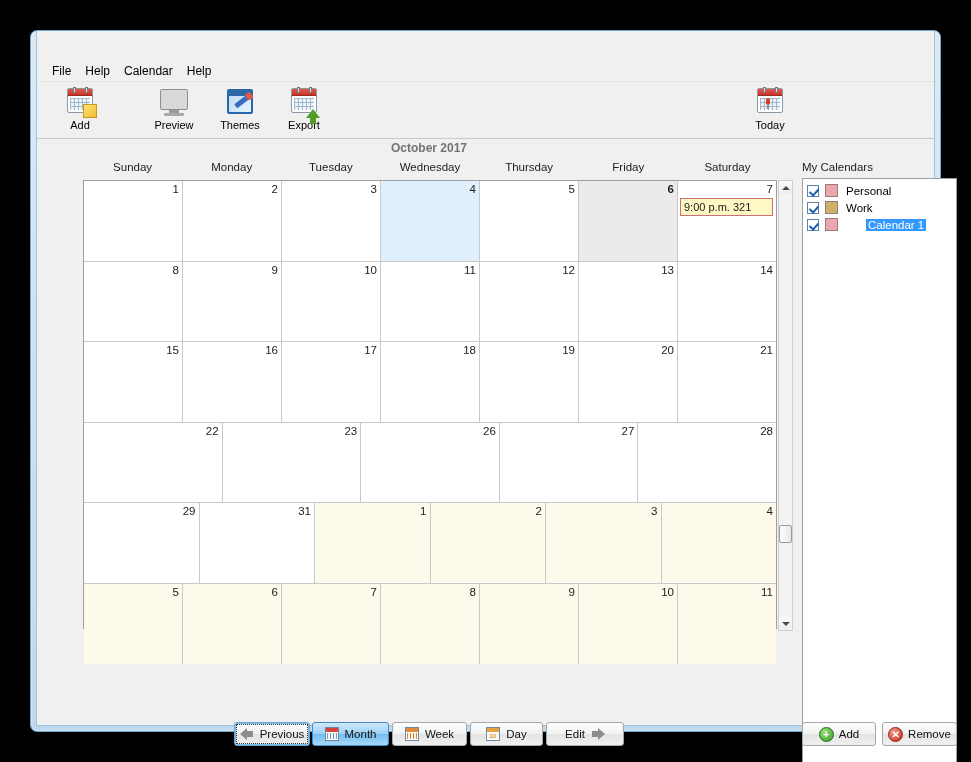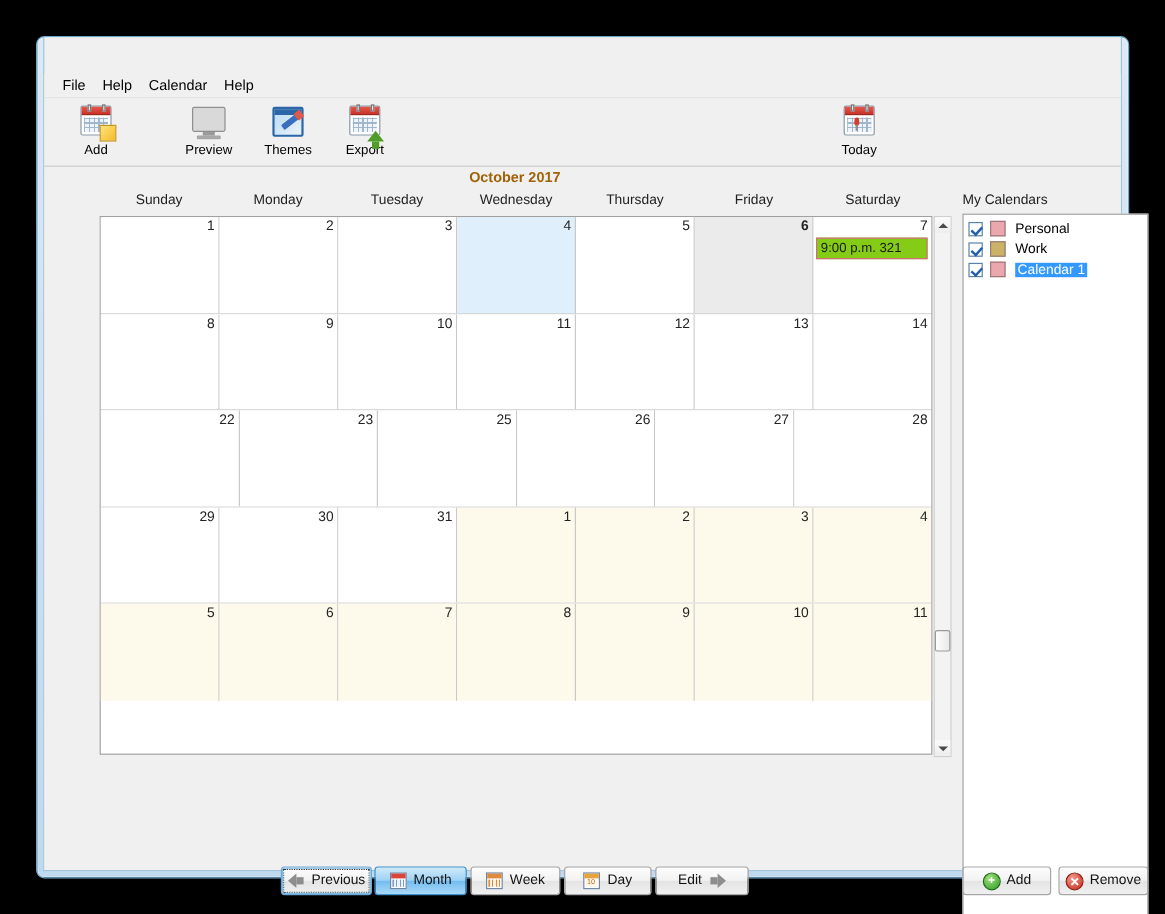--- a/index.html
+++ b/index.html
@@ -138,21 +138,21 @@
               background:linear-gradient(135deg,#bfdcf5,#e8f3fc);}
   .brush{position:absolute;left:5px;top:8px;width:16px;height:5px;background:#3a6fbf;
               transform:rotate(-38deg);border-radius:1px;}
   .brush::after{content:"";position:absolute;right:-4px;top:-1px;width:6px;height:7px;
               background:#e05a4a;border-radius:1px;}
 
   
   .cal-area { position:absolute; left:0; top:108px; right:0; bottom:0; background:#f0f0f0; }
   .month-title {
     position:absolute; left:45px; top:2px; width:694px;
-    text-align:center; font-size:12px; font-weight:bold; color:#a16207;
+    text-align:center; font-size:12px; font-weight:bold; color:#737373;
   }
   .dow-row {
     position:absolute; left:46px; top:22px; width:694px; height:16px;
     display:flex;
   }
   .dow { flex:1 1 0; text-align:center; font-size:11.5px; color:#222; }
 
   .grid-wrap {
     position:absolute; left:46px; top:41px; width:694px; height:449px;
     border:1px solid #a0a0a0; background:#fff;
@@ -165,21 +165,21 @@
     overflow:hidden; cursor:default;
   }
   .cell:last-child { border-right:none; }
   .cell .dnum { text-align:right; font-size:11.5px; color:#222; line-height:13px; }
   .cell.today { background:#ebebeb; }
   .cell.today .dnum { font-weight:bold; }
   .cell.selected { background:#dfeffc; }
   .cell.othermonth { background:#fdfaec; }
   .event {
     margin-top:2px;
-    background:#84cc16; border:1px solid #cf6f7c;
+    background:#fef9c3; border:1px solid #cf6f7c;
     font-size:11px; color:#1b1b1b;
     padding:1px 3px; line-height:14px;
     white-space:nowrap; overflow:hidden; cursor:pointer;
   }
 
   
   .vscroll {
     position:absolute; left:741px; top:41px; width:15px; height:451px;
     background:#f3f3f3; border:1px solid #cfcfcf;
   }
@@ -206,21 +206,21 @@
   .cb {
     width:12px; height:12px; border:1px solid #5a83a8; background:#fff;
     margin-right:6px; position:relative; flex:0 0 auto; cursor:pointer;
   }
   .cb::after {
     content:""; position:absolute; left:3px; top:1px; width:4px; height:7px;
     border:solid #1f5fad; border-width:0 2px 2px 0; transform:rotate(42deg);
   }
   .swatch { width:13px; height:13px; border:1px solid #9a7a7a; margin-right:8px; flex:0 0 auto; }
   .cal-name { font-size:11.5px; color:#000; white-space:nowrap; }
-  .cal-row.selected .cal-name { background:#3399ff; color:#fff; padding:0 2px; }
+  .cal-row.selected .cal-name { background:#3399ff; color:#fff; padding:0 2px;margin-left:20px; }
 
   
   .btn {
     position:absolute; height:24px;
     background: linear-gradient(to bottom,#fdfdfd 0%,#f2f2f2 48%,#e4e4e4 52%,#f0f0f0 100%);
     border:1px solid #a7a7a7; border-radius:3px;
     display:flex; align-items:center; justify-content:center; gap:6px;
     font-size:11.5px; color:#111; cursor:pointer;
   }
   .btn.focus { outline:1px dotted #333; outline-offset:-3px; box-shadow:0 0 0 1px #7fbde8 inset; border-color:#6ba8d6;}
@@ -329,21 +329,21 @@
               <span class="cal-top"></span>
               <span class="ring" style="left:5px"></span>
               <span class="ring" style="left:17px"></span>
               <span class="grid"></span>
             </span>
           <span class="garrow"></span>
         </span>
         <span class="tlabel">Export</span>
       </div>
 
-      <div class="tool-btn" style="left:646px">
+      <div class="tool-btn" style="left:700px">
         <span class="ticon">
           <span class="cal-icon">
               <span class="cal-top"></span>
               <span class="ring" style="left:5px"></span>
               <span class="ring" style="left:17px"></span>
               <span class="grid"></span>
             </span>
           <span class="pin"></span>
         </span>
         <span class="tlabel">Today</span>
@@ -407,44 +407,61 @@
             </div>
             <div class="cell">
               <div class="dnum">13</div>
             </div>
             <div class="cell">
               <div class="dnum">14</div>
             </div>
           </div>
           <div class="week">
             <div class="cell">
+              <div class="dnum">15</div>
+            </div>
+            <div class="cell">
+              <div class="dnum">16</div>
+            </div>
+            <div class="cell">
+              <div class="dnum">17</div>
+            </div>
+            <div class="cell">
+              <div class="dnum">18</div>
+            </div>
+            <div class="cell">
+              <div class="dnum">19</div>
+            </div>
+            <div class="cell">
+              <div class="dnum">20</div>
+            </div>
+            <div class="cell">
+              <div class="dnum">21</div>
+            </div>
+          </div>
+          <div class="week">
+            <div class="cell">
               <div class="dnum">22</div>
             </div>
             <div class="cell">
               <div class="dnum">23</div>
             </div>
             <div class="cell">
-              <div class="dnum">25</div>
-            </div>
-            <div class="cell">
               <div class="dnum">26</div>
             </div>
             <div class="cell">
               <div class="dnum">27</div>
             </div>
             <div class="cell">
               <div class="dnum">28</div>
             </div>
           </div>
           <div class="week">
             <div class="cell">
               <div class="dnum">29</div>
-            </div>
-            <div class="cell">
-              <div class="dnum">30</div>
             </div>
             <div class="cell">
               <div class="dnum">31</div>
             </div>
             <div class="cell othermonth">
               <div class="dnum">1</div>
             </div>
             <div class="cell othermonth">
               <div class="dnum">2</div>
             </div>

